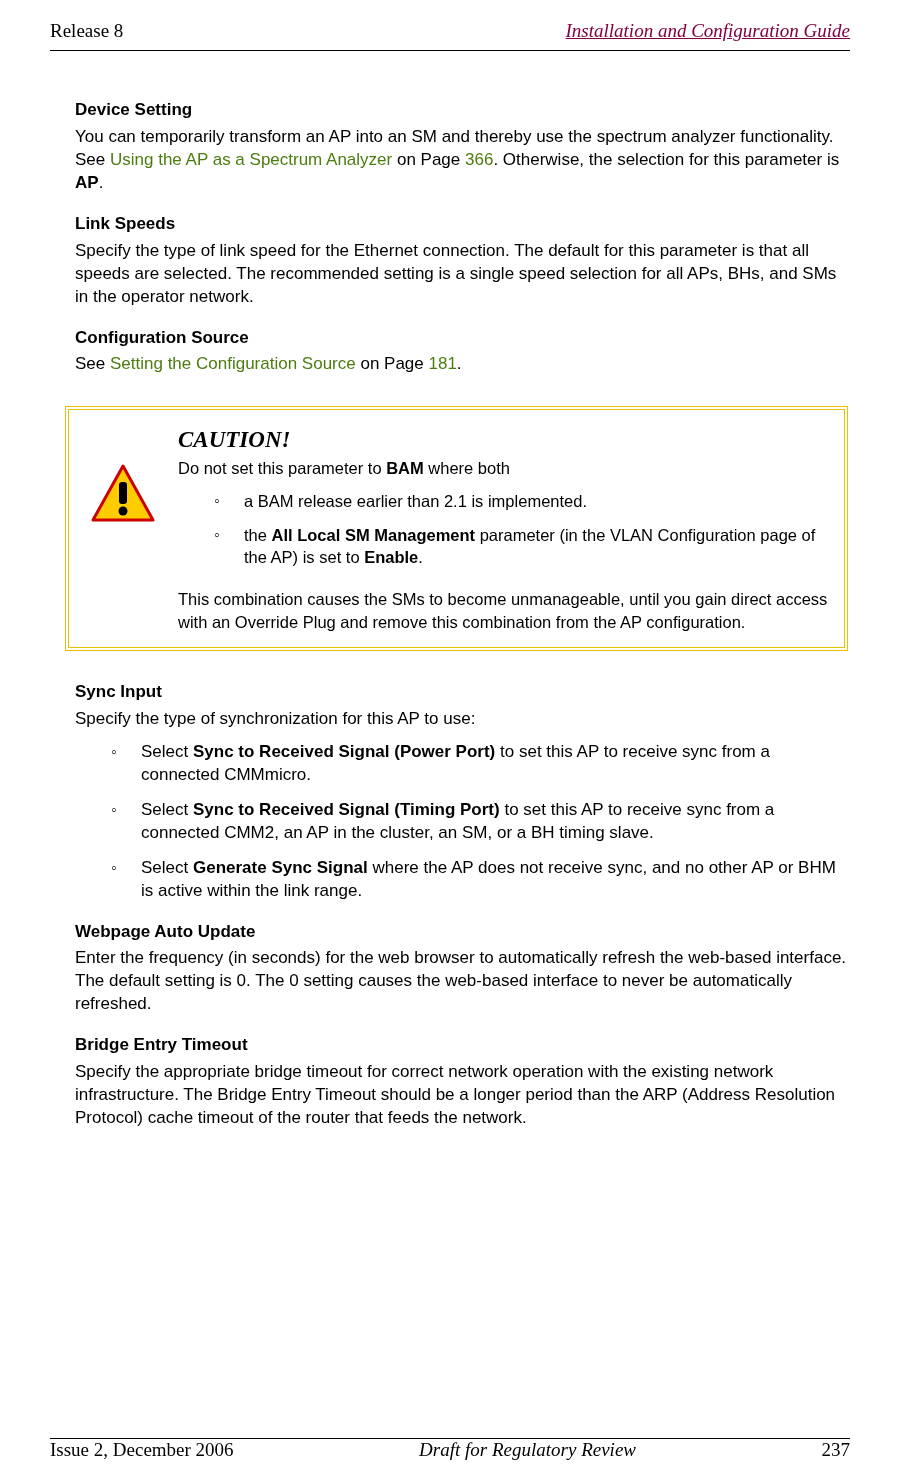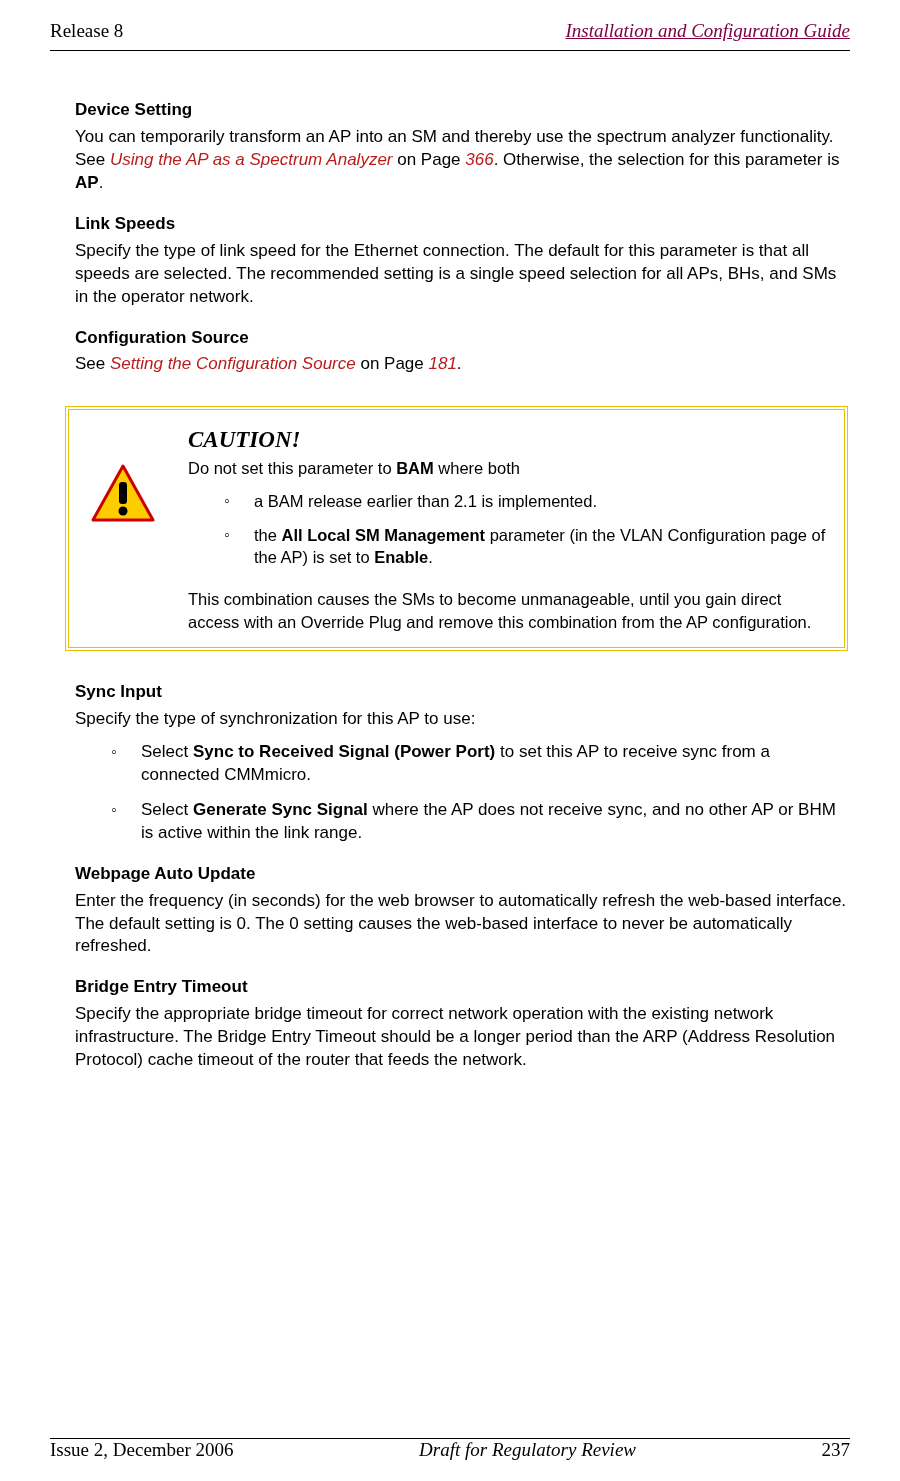--- a/index.html
+++ b/index.html
@@ -47,31 +47,30 @@
   .section-heading {
     font-weight: bold;
     margin-top: 18px;
     margin-bottom: 4px;
     font-size: 17px;
   }
   .para {
     margin: 0 0 4px 0;
   }
   .link {
-    color: #b91c1c;
+    color: #4d7c0f;
     text-decoration: none;
     cursor: pointer;
-    font-style: italic;
   }
   .caution-outer {
     border: 4px double #e6c200;
     padding: 14px 16px 14px 16px;
     margin: 30px 0 30px -10px;
     display: flex;
-    gap: 28px;
+    gap: 18px;
     align-items: flex-start;
   }
   .caution-icon-wrap {
     width: 75px;
     display: flex;
     flex-direction: column;
     justify-content: center;
     align-items: center;
     padding-top: 40px;
   }
@@ -181,20 +180,23 @@
       </div>
     </div>
 
     <div class="section-heading">Sync Input</div>
     <p class="para">Specify the type of synchronization for this AP to use:</p>
     <ul class="ring-list">
       <li>
         <span>Select </span><b>Sync to Received Signal (Power Port)</b><span> to set this AP to receive sync from a connected CMMmicro.</span>
       </li>
       <li>
+        <span>Select </span><b>Sync to Received Signal (Timing Port)</b><span> to set this AP to receive sync from a connected CMM2, an AP in the cluster, an SM, or a BH timing slave.</span>
+      </li>
+      <li>
         <span>Select </span><b>Generate Sync Signal</b><span> where the AP does not receive sync, and no other AP or BHM is active within the link range.</span>
       </li>
     </ul>
 
     <div class="section-heading">Webpage Auto Update</div>
     <p class="para">Enter the frequency (in seconds) for the web browser to automatically refresh the web-based interface. The default setting is 0. The 0 setting causes the web-based interface to never be automatically refreshed.</p>
 
     <div class="section-heading">Bridge Entry Timeout</div>
     <p class="para">Specify the appropriate bridge timeout for correct network operation with the existing network infrastructure. The Bridge Entry Timeout should be a longer period than the ARP (Address Resolution Protocol) cache timeout of the router that feeds the network.</p>
 

